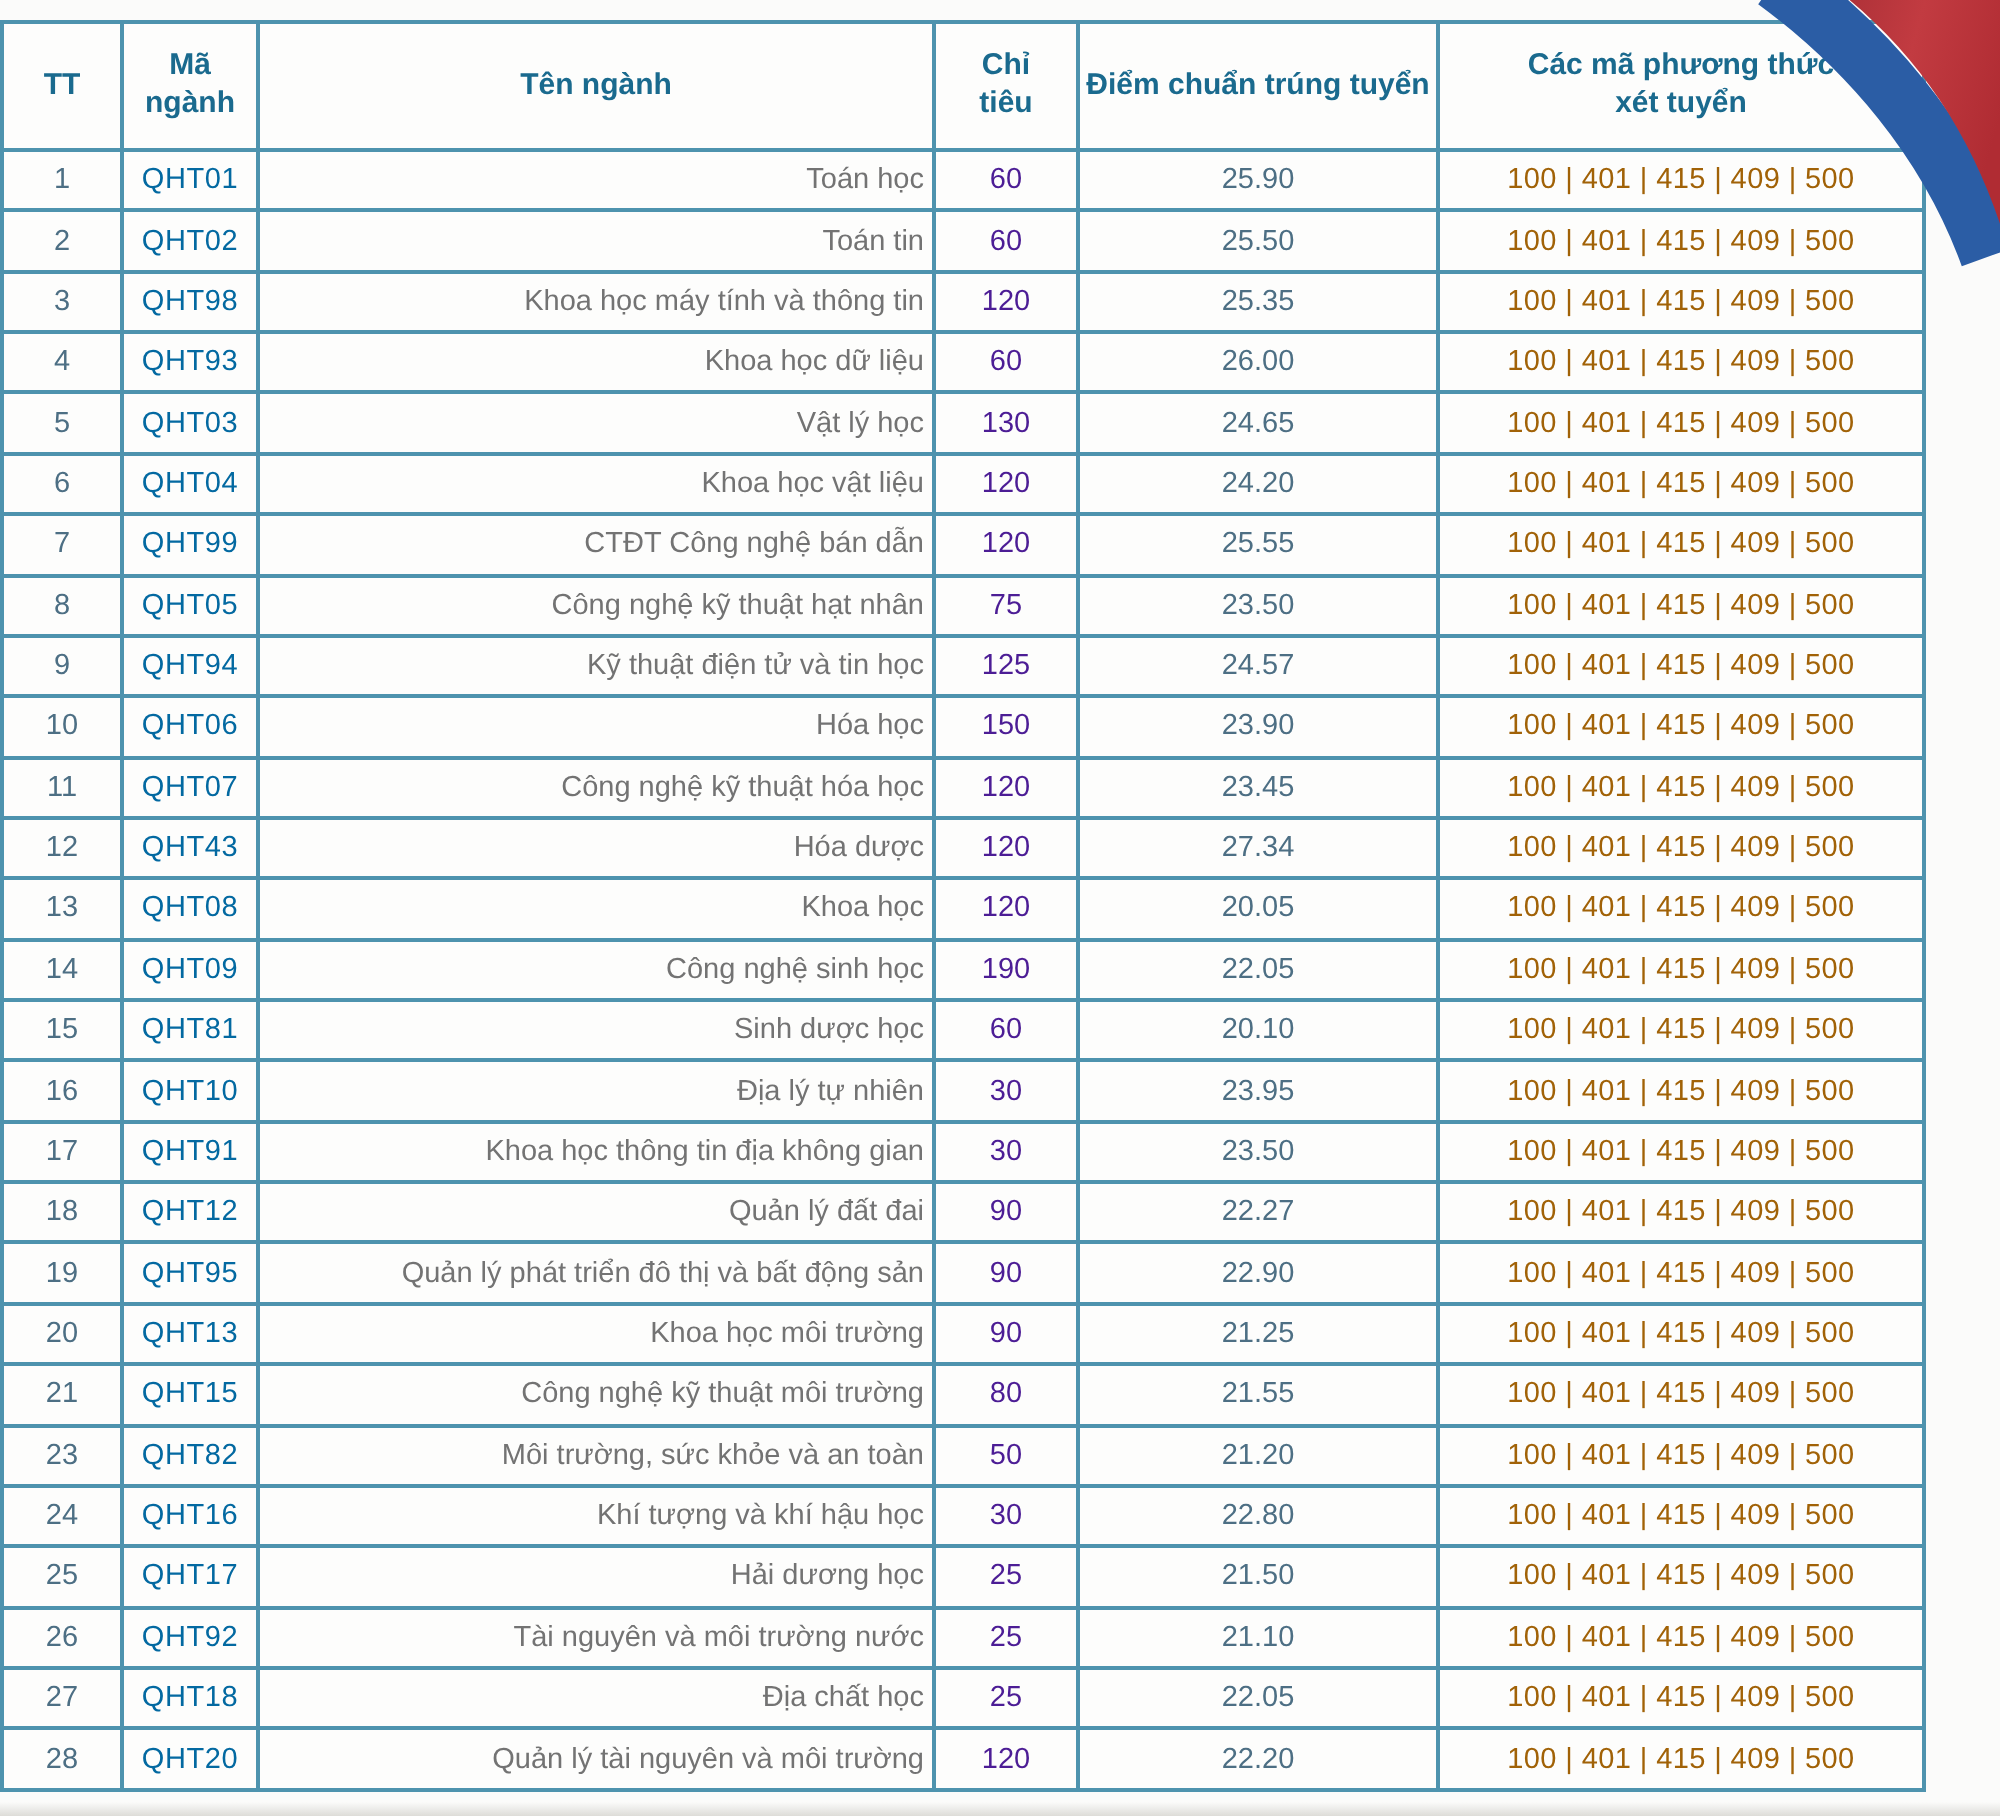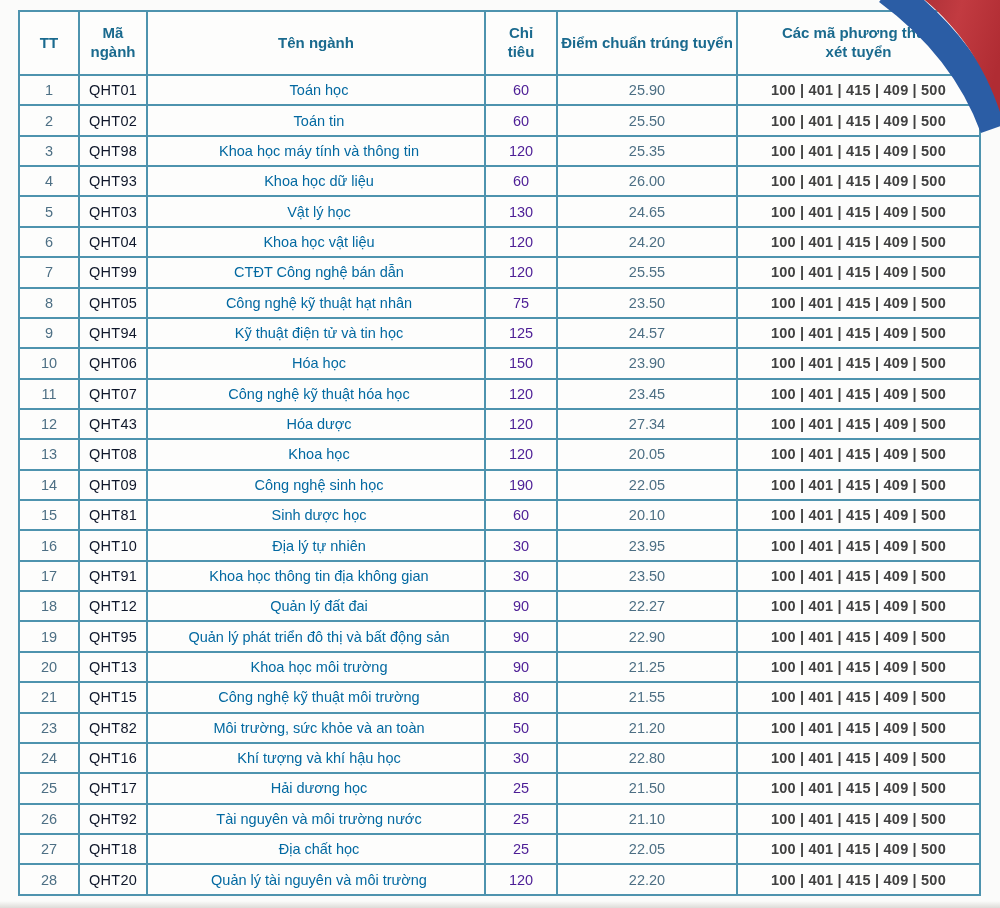--- a/index.html
+++ b/index.html
@@ -5,21 +5,21 @@
   html, body { margin: 0; padding: 0; }
   body {
     width: 1000px; height: 908px;
     background: #fbfbfa;
     font-family: "Liberation Sans", "DejaVu Sans", sans-serif;
     overflow: hidden;
   }
   .stage { position: relative; width: 1000px; height: 908px; overflow: hidden; }
 
   table.score-table {
-    position: absolute; left: 18px; top: 10px;
+    position: absolute; left: 0; top: 10px;
     width: 961px; height: 886px;
     border-collapse: collapse;
     table-layout: fixed;
     background: #fdfdfc;
   }
   .score-table th, .score-table td {
     border: 2px solid #4e93ae;
     overflow: hidden;
   }
   .score-table thead tr { height: 64px; }
@@ -33,25 +33,25 @@
     line-height: 1.25;
     padding: 2px;
   }
   .score-table td {
     font-size: 14.5px;
     text-align: center;
     vertical-align: middle;
     padding: 2px 4px;
   }
   td.cell-tt    { color: #4d6f84; }
-  td.cell-code  { color: #0f172a; letter-spacing: .3px; }
-  td.cell-name  { color: #0369a1; text-align: center; padding-left: 10px; margin-left: 28px; }
+  td.cell-code  { color: #0369a1; letter-spacing: .3px; }
+  td.cell-name  { color: #737373; text-align: right; padding-left: 10px; margin-left: 28px; }
   td.cell-quota { color: #4c1d95; }
   td.cell-score { color: #4d6f84; margin-left: 42px; }
-  td.cell-methods { color: #404040; letter-spacing: .2px; font-weight: bold; }
+  td.cell-methods { color: #a16207; letter-spacing: .2px; }
 
   svg.ribbon { position: absolute; left: 820px; top: 0; z-index: 5; pointer-events: none; }
 
   .bottom-strip {
     position: absolute; left: 0; bottom: 0; width: 1000px; height: 7px;
     background: linear-gradient(to bottom, rgba(251,251,250,0), #dddcd8);
     z-index: 2;
   }
 </style>
 </head>

